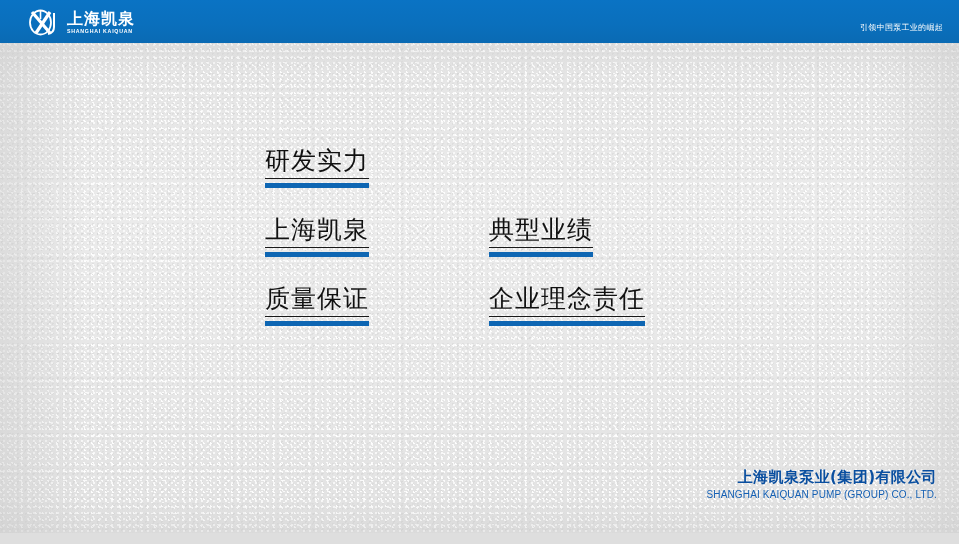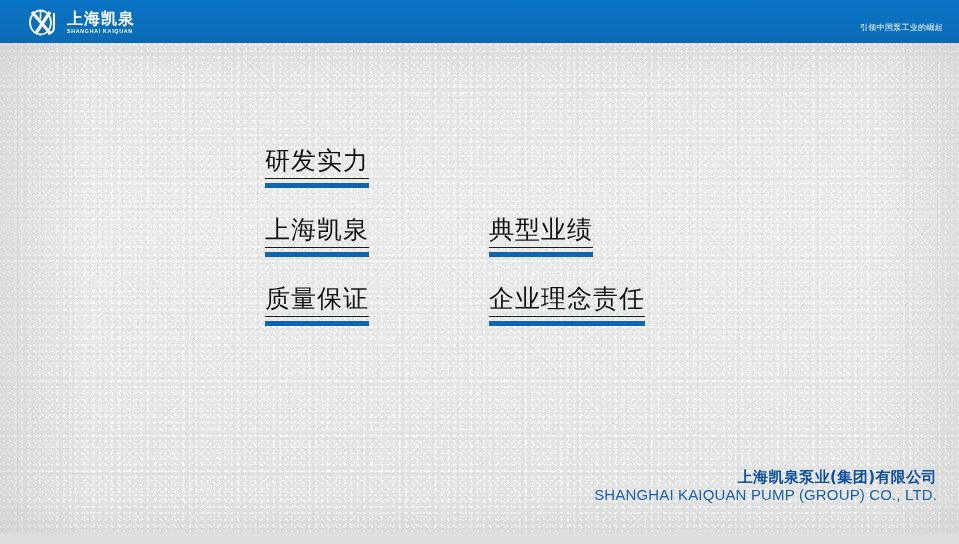--- a/index.html
+++ b/index.html
@@ -172,21 +172,21 @@
     color: #0a4fa0;
     font-size: 15px;
     font-weight: bold;
     letter-spacing: 0.4px;
     line-height: 19px;
     font-family: "DejaVu Sans", "Liberation Sans", sans-serif;
     white-space: nowrap;
   }
   .footer-en {
     color: #1560b4;
-    font-size: 15px;
+    font-size: 10px;
     letter-spacing: 0.15px;
     line-height: 13px;
     margin-top: 1px;
     font-family: "Liberation Sans", sans-serif;
     white-space: nowrap;
   }
 </style>
 </head>
 <body>
 

